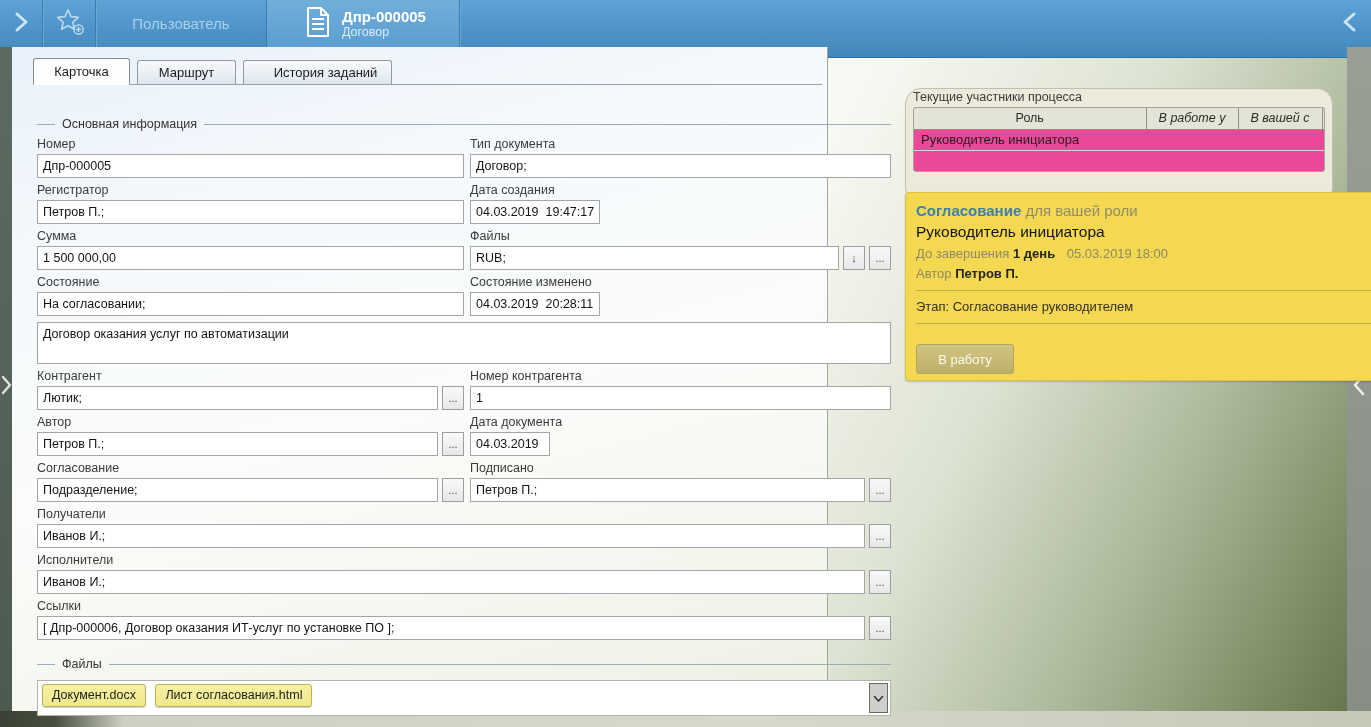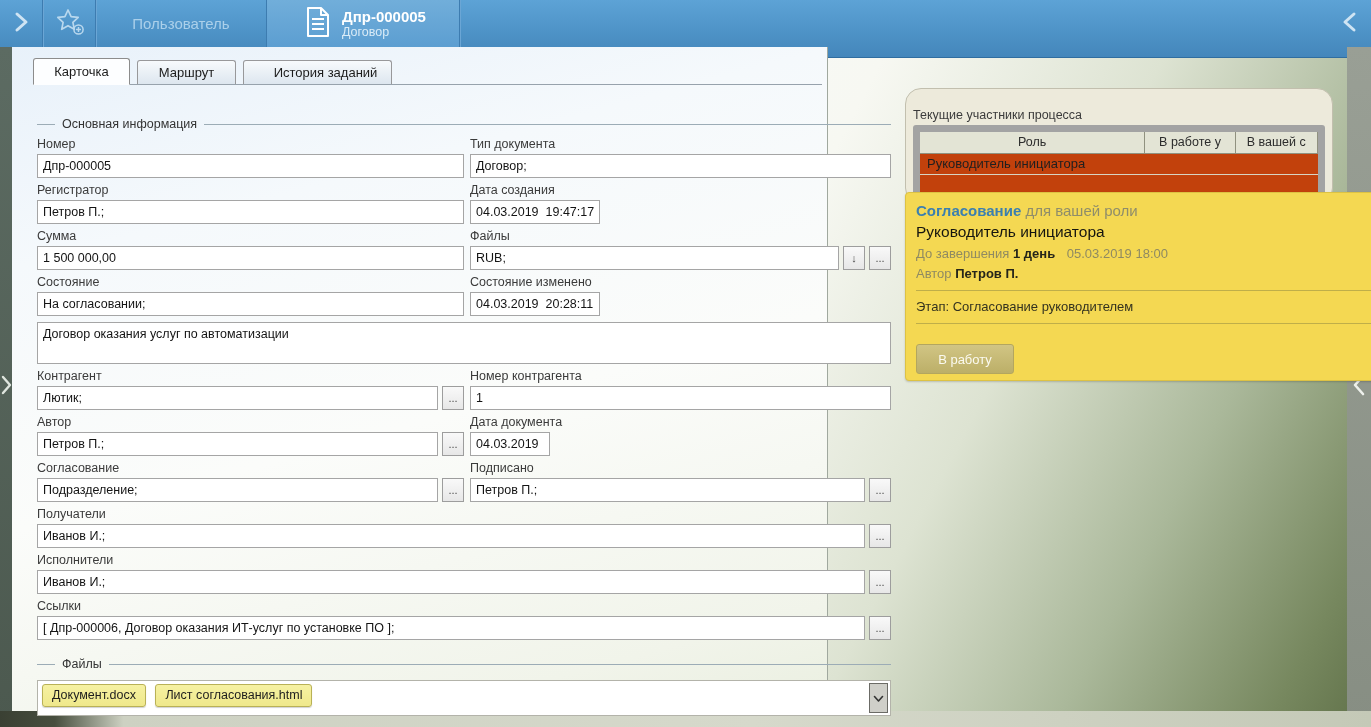--- a/index.html
+++ b/index.html
@@ -64,26 +64,26 @@
   .w128 { width:130px; } .w78 { width:80px; }
 
   .files-box { margin-top:8px; height:36px; background:#fff; border:1px solid #b3b3aa; position:relative; padding:3px 26px 3px 4px; }
   .chip { display:inline-block; padding:3px 9px 4px; background:linear-gradient(#f6f1a2,#efe88b); border:1px solid #b9b156;
     border-radius:3px; font-size:12.5px; color:#1d1d1d; margin-right:5px; box-shadow:0 1px 1px rgba(0,0,0,.18); cursor:pointer; }
   .files-scroll { position:absolute; right:2px; top:2px; bottom:2px; width:19px; background:#cfcfc9; border:1px solid #6b6b66;
     display:flex; align-items:center; justify-content:center; cursor:pointer; }
 
   
   .panel { position:absolute; left:905px; top:88px; width:428px; height:116px; background:#edeadb; border:1px solid #c2bfae;
-    border-radius:16px; padding:18px 7px; }
+    border-radius:16px; padding:0 7px; }
   .panel-title { font-size:12.5px; color:#3b3b3b; margin:1px 0 3px; }
-  .ptable-wrap { background:#c2410c; border:7px solid #a3a3a3; border-radius:3px; overflow:hidden; }
+  .ptable-wrap { background:#ec4899; border:1px solid #a3a3a3; border-radius:3px; overflow:hidden; }
   table.ptable { width:100%; border-collapse:collapse; }
   .ptable th { background:#e3e4d5; border-bottom:1px solid #90917f; font-weight:normal; font-size:12.5px; color:#2c2c2c; height:21px; text-align:center; }
-  .ptable th.sep { border-left:1px solid #90917f; }
+  .ptable th.sep { border-left:1px solid #90917f;font-style:italic; }
   .ptable td { height:21px; font-size:13px; color:#1f1f1f; padding:0 7px; }
   .ptable tr.r1 td { border-bottom:1px solid #d8d5c4; }
 
   .card { position:absolute; left:905px; top:192px; width:488px; height:189px; background:#f4d852; border:1px solid #ddc243;
     border-radius:4px; padding:9px 10px; box-shadow:0 1px 2px rgba(0,0,0,.18); }
   .card-line1 { font-size:15px; }
   .card-action { color:#3b7fb0; font-weight:bold; }
   .card-suffix { color:#8f8d6a; }
   .card-role { font-size:15.5px; color:#15150f; margin-top:4px; }
   .card-meta { font-size:13px; color:#8f8a62; margin-top:5px; }

